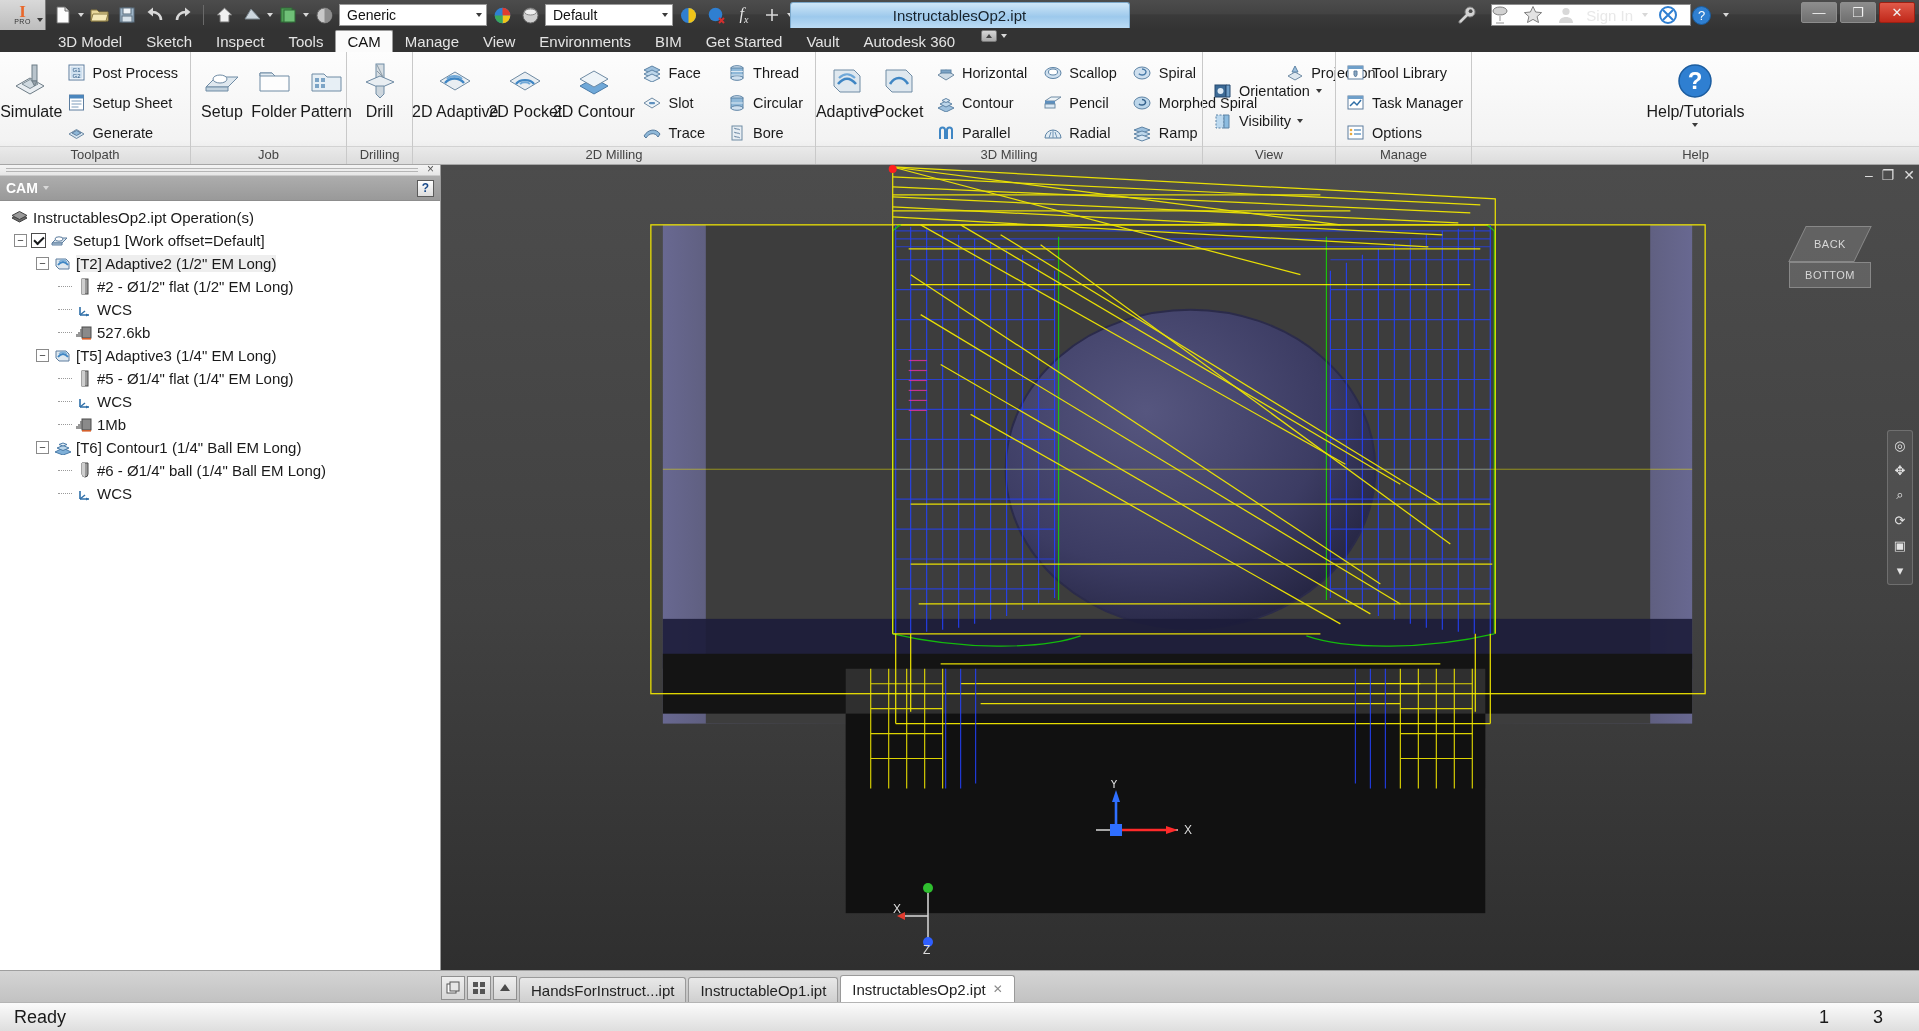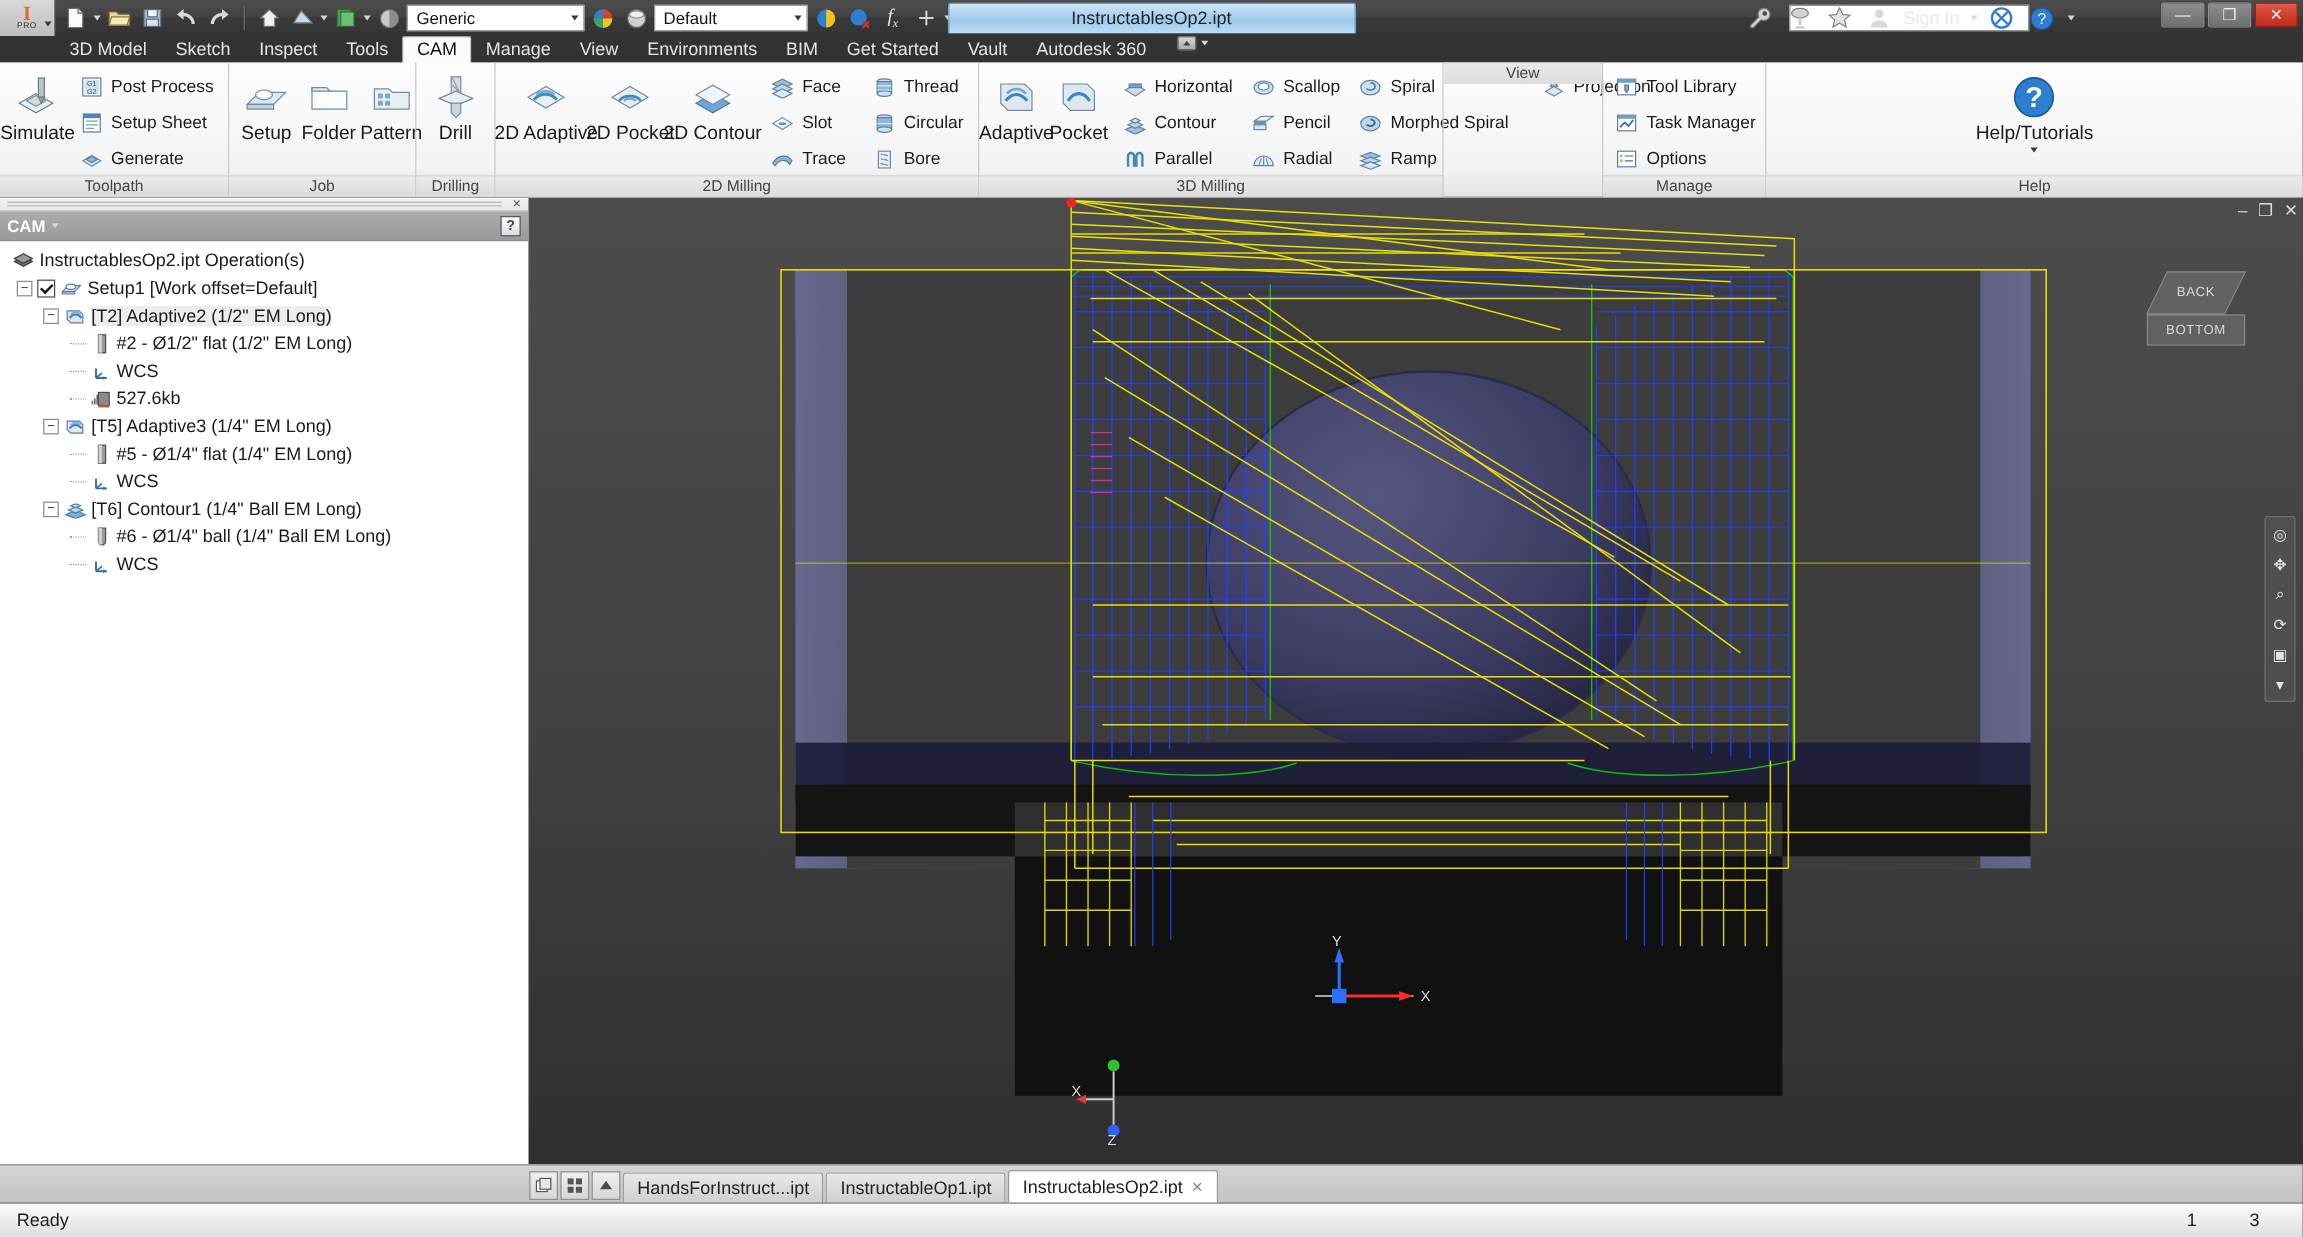--- a/index.html
+++ b/index.html
@@ -191,21 +191,21 @@
     background:linear-gradient(to bottom,#e8e8e8,#cfcfcf);
     border:1px solid #9a9a9a; border-bottom:none; border-radius:3px 3px 0 0; font-size:15px; color:#222;
   }
   .dtab.active { background:#fff; height:27px; }
   .dtab .x { color:#8a8a8a; font-size:12px; }
 
   
   .statusbar {
     height:29px; flex:0 0 29px; background:linear-gradient(to bottom,#fbfbfb,#dedede);
     border-top:1px solid #b4b4b4; display:flex; align-items:center;
-    padding:0 14px; font-size:15px; color:#1a1a1a; justify-content:space-between;
+    padding:0 14px; font-size:18px; color:#1a1a1a; justify-content:space-between;
   }
   .status-right { display:flex; gap:44px; padding-right:22px; }
 </style>
 </head>
 <body>
 
 <div class="app">
 
   <div class="titlebar">
     <div class="app-logo">
@@ -709,20 +709,45 @@
                 </svg>
             </span>
             <span class="lbl">Projection</span>
           </div>
         </div>
       </div>
       <div class="panel-title">3D Milling</div>
     </div>
 
     <div class="panel" style="width:133px;">
+      <div class="panel-body" style="align-items:center;">
+        <div class="col-small" style="padding-top:8px;">
+          <div class="sm-btn">
+            <span class="sm-ico">
+              <svg class="ico-svg" width="19" height="19" viewBox="0 0 19 19">
+                  <rect x="2" y="3" width="11" height="12" fill="#3c6a96" stroke="#24496e"></rect>
+                  <path d="M13 3h4v12h-4z" fill="#6f9fc9" stroke="#24496e"></path>
+                  <circle cx="7.5" cy="9" r="3" fill="#dce9f4"></circle>
+                </svg>
+            </span>
+            <span class="lbl">Orientation</span>
+            <span class="caret-dn dark"></span>
+          </div>
+          <div class="sm-btn">
+            <span class="sm-ico">
+              <svg class="ico-svg" width="19" height="19" viewBox="0 0 19 19">
+                  <rect x="3" y="3" width="8" height="13" fill="#bcd9ef" stroke="#5d83a5" stroke-dasharray="2 1.5"></rect>
+                  <path d="M11 3h5v13h-5z" fill="#8cbce0" stroke="#5d83a5"></path>
+                </svg>
+            </span>
+            <span class="lbl">Visibility</span>
+            <span class="caret-dn dark"></span>
+          </div>
+        </div>
+      </div>
       <div class="panel-title">View</div>
     </div>
 
     <div class="panel" style="width:136px;">
       <div class="panel-body">
         <div class="col-small">
           <div class="sm-btn">
             <span class="sm-ico">
               <svg class="ico-svg" width="19" height="19" viewBox="0 0 19 19">
                   <rect x="2" y="3" width="15" height="13" fill="#fff" stroke="#5d7d9e"></rect>
@@ -883,20 +908,31 @@
         <div class="node" style="padding-left:54px;">
           <span style="width:14px;border-bottom:1px dotted #9a9a9a;height:1px;"></span>
           <span class="sm-ico" style="width:17px;flex:0 0 17px;">
             <svg class="ico-svg" width="16" height="16" viewBox="0 0 16 16">
                 <path d="M3 13V5M3 13h9" stroke="#2f6fa8" stroke-width="1.6" fill="none"></path>
                 <path d="M3 13 8 9" stroke="#2f6fa8" stroke-width="1.4"></path>
                 <path d="M12 13l-3-1.5v3z" fill="#2f6fa8"></path>
               </svg>
           </span>
           <span class="lbl">WCS</span>
+        </div>
+        <div class="node" style="padding-left:54px;">
+          <span style="width:14px;border-bottom:1px dotted #9a9a9a;height:1px;"></span>
+          <span class="sm-ico" style="width:17px;flex:0 0 17px;">
+            <svg class="ico-svg" width="17" height="16" viewBox="0 0 17 16">
+                <rect x="6" y="2" width="9" height="11" fill="#8a8a8a" stroke="#4a4a4a"></rect>
+                <path d="M1 12v-3M3 12V7M5 12V4" stroke="#6a6a6a" stroke-width="1.4"></path>
+                <rect x="6" y="13" width="9" height="1.6" fill="#d4602c"></rect>
+              </svg>
+          </span>
+          <span class="lbl">1Mb</span>
         </div>
 
         <div class="node" style="padding-left:32px;">
           <span class="expander">−</span>
           <span class="sm-ico" style="width:19px;flex:0 0 19px;">
             <svg class="ico-svg" width="18" height="15" viewBox="0 0 18 15">
                 <path d="M1 12 9 8l8 4-8 3z" fill="#7fb0d8" stroke="#4a7ba8"></path>
                 <path d="M3 8 9 5.5 15 8 9 10.5z" fill="#bcd6ea" stroke="#4a7ba8"></path>
                 <path d="M5 4.5 9 3l4 1.5L9 6z" fill="#e3eef7" stroke="#4a7ba8"></path>
               </svg>

